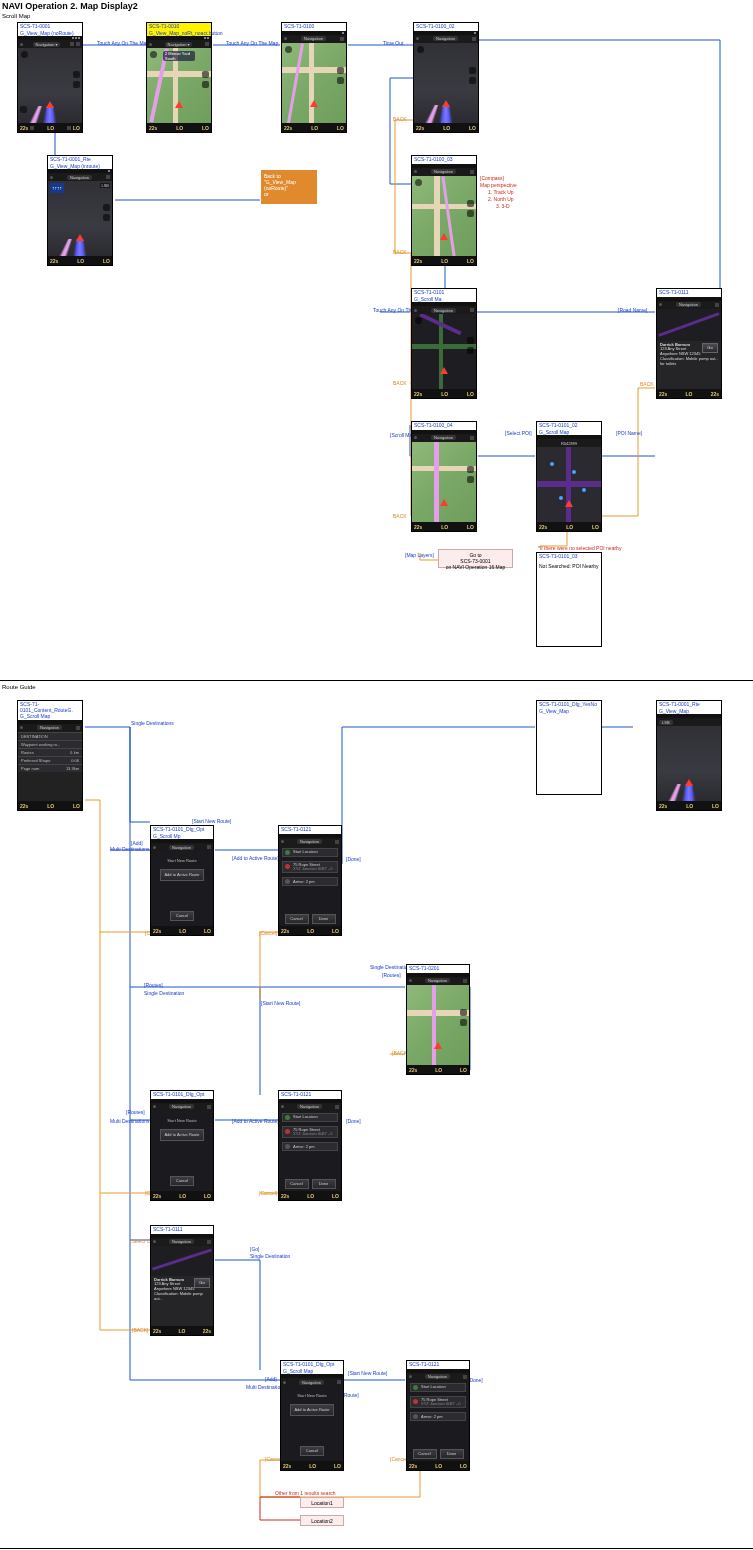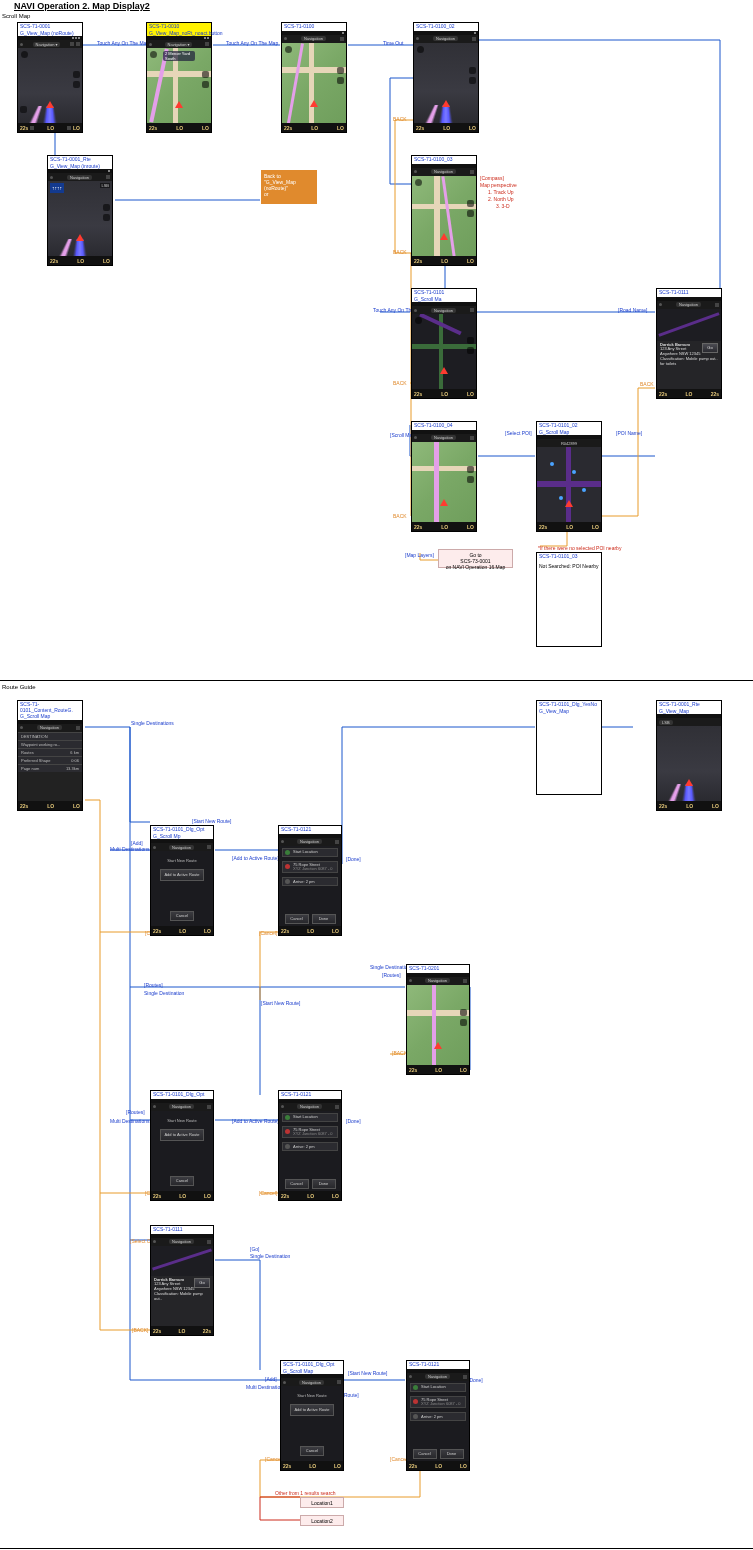--- a/index.html
+++ b/index.html
@@ -62,21 +62,21 @@
   .lblo{color:#e08a2d;}
   svg.wires{position:absolute;left:0;top:0;pointer-events:none;}
   .placeholder{background:#fff;}
   
   .optrow{display:flex;justify-content:space-between;align-items:center;background:#2b2b30;border-top:1px solid #444;font-size:4px;color:#bbb;padding:1px 3px;}
 </style>
 </head>
 <body>
 <div class="canvas">
 
-<div class="title1" style="left:14px;top:1px;text-decoration:underline;">NAVI  Operation  2. Map Display2</div>
+<div class="title1" style="left:2px;top:1px;">NAVI  Operation  2. Map Display2</div>
 <div class="title2" style="left:2px;top:13px;">Scroll Map</div>
 <div class="hr" style="top:680px;"></div>
 <div class="title2" style="left:2px;top:684px;">Route Guide</div>
 <div class="hr" style="top:1548px;"></div>
 
 <svg class="wires" width="753" height="1550">
   <g stroke="#1a56cc" stroke-width="1" fill="none">
 
     <path d="M83 45 H146"></path>
         <path d="M213 45 H280"></path>

